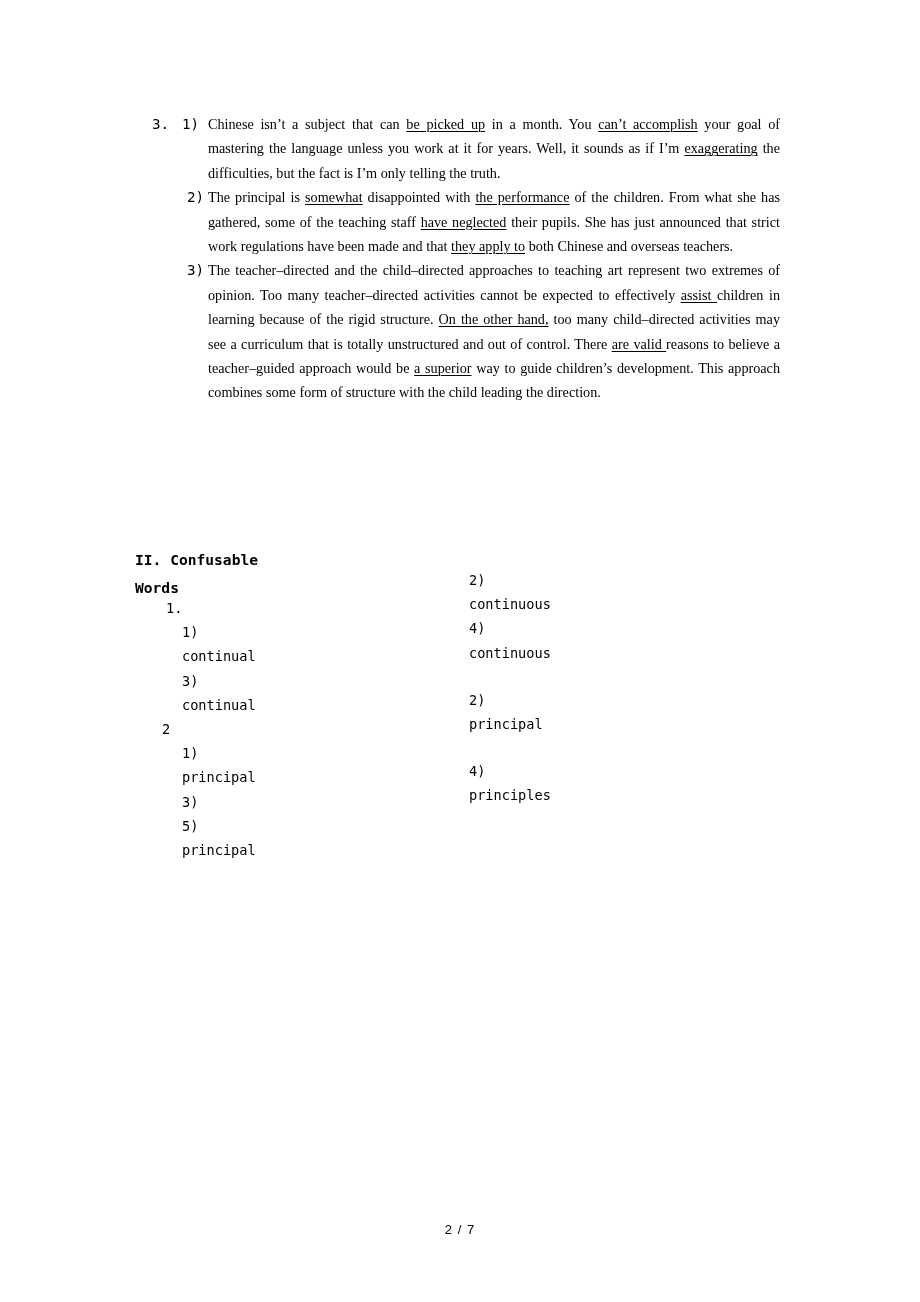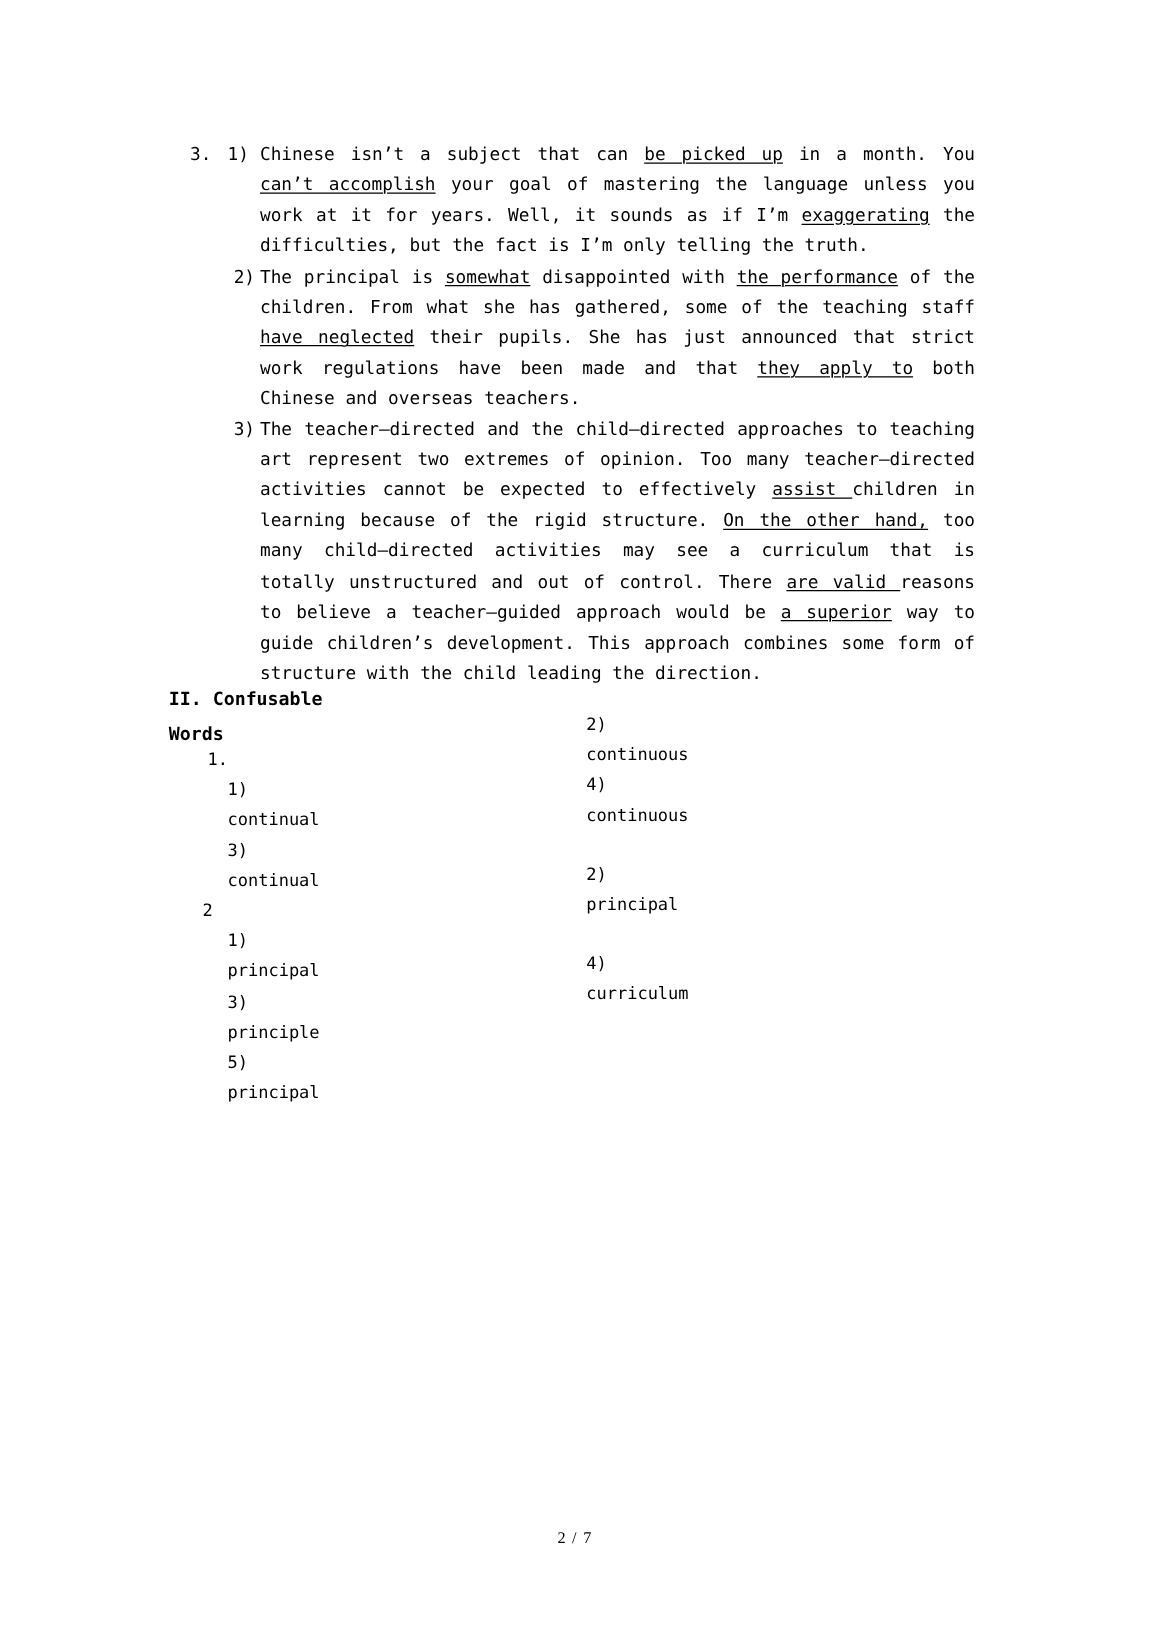--- a/index.html
+++ b/index.html
@@ -61,20 +61,21 @@
   }
 
   .ans-body {
     flex: 1 1 auto;
     font-size: 14.2px;
     line-height: 24.4px;
     text-align: justify;
     text-align-last: left;
     text-justify: inter-word;
     hyphens: none;
+    font-family: Liberation Serif, serif;
   }
 
   .ans-body u,
   .ul {
     text-decoration: underline;
     text-decoration-thickness: 1px;
     text-underline-offset: 2px;
   }
 
   
@@ -120,21 +121,21 @@
   }
 
   
   .footer {
     position: absolute;
     left: 0;
     top: 1222px;
     width: 920px;
     text-align: center;
     font-size: 13px;
-    font-family: Liberation Serif, serif;
+    font-family: Liberation Sans, sans-serif;
     letter-spacing: 1px;
   }
 </style>
 </head>
 <body>
 
 <div class="page">
 
   <div class="answers">
 
@@ -162,33 +163,32 @@
   <div class="cw-left">
       <div class="cw-num">1.</div>
       <div class="cw-sub">1)</div>
       <div class="cw-sub">continual</div>
       <div class="cw-sub">3)</div>
       <div class="cw-sub">continual</div>
       <div class="cw-num2">2</div>
       <div class="cw-sub">1)</div>
       <div class="cw-sub">principal</div>
       <div class="cw-sub">3)</div>
-      <div class="cw-sub">principle</div>
       <div class="cw-sub">5)</div>
       <div class="cw-sub">principal</div>
     </div>
 
   <div class="cw-right">
       <div class="">2)</div>
       <div class="">continuous</div>
       <div class="">4)</div>
       <div class="">continuous</div>
       <div class="cw-gap"></div>
       <div class="">2)</div>
       <div class="">principal</div>
       <div class="cw-gap"></div>
       <div class="">4)</div>
-      <div class="">curriculum</div>
+      <div class="">principles</div>
     </div>
 
   <div class="footer">2 / 7</div>
 
 </div>
 
 </body></html>

